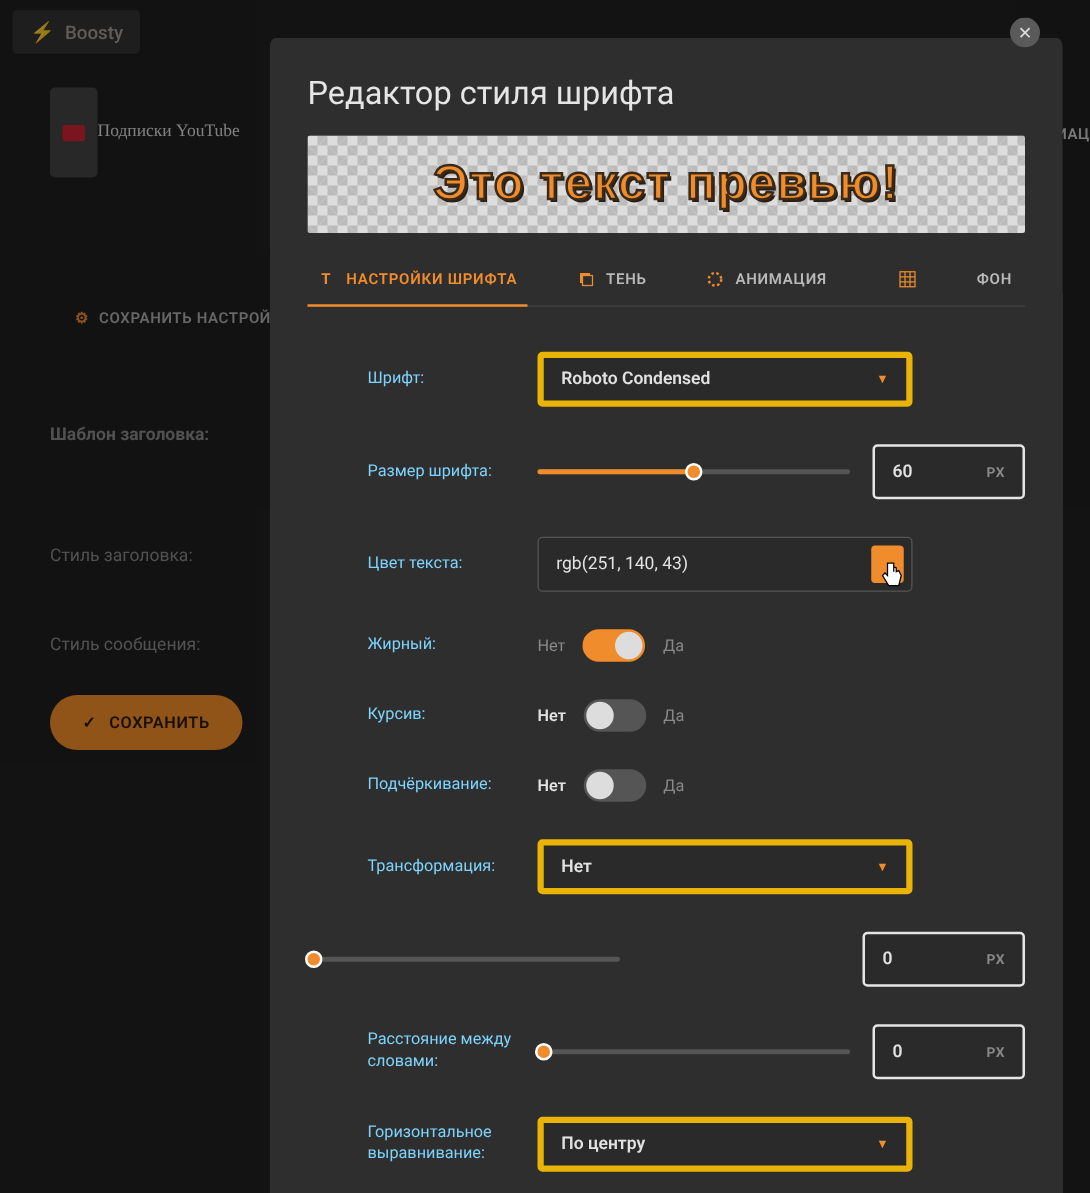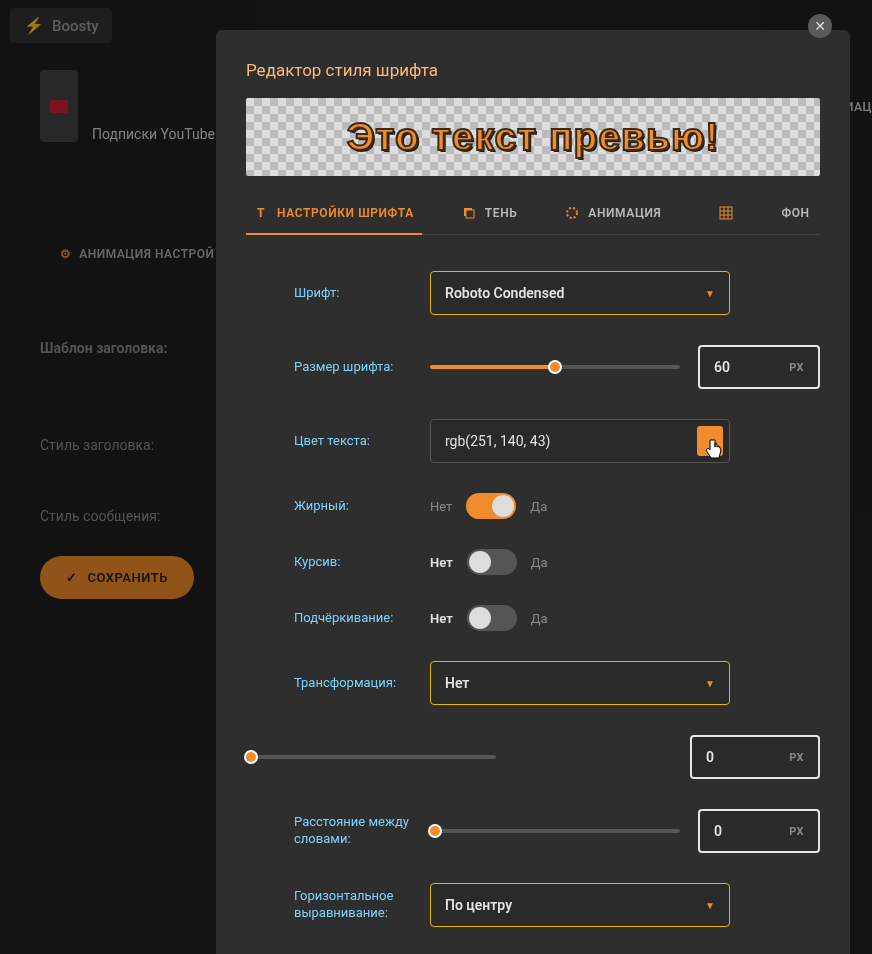--- a/index.html
+++ b/index.html
@@ -17,21 +17,21 @@
   padding: 8px 14px; display: flex; align-items: center; gap: 8px;
   color: #a09a94; font-size: 15px; font-weight: 500;
 }
 .bg-brand .bolt { color: #f15a24; font-size: 16px; }
 .bg-truncated-right {
   position: absolute; top: 100px; right: 0;
   color: #c8c8c8; font-size: 12px; font-weight: 600; letter-spacing: .5px;
 }
 .bg-card {
   position: absolute; top: 70px; left: 40px;
-  display: flex; align-items: flex-end; gap: 14px;
+  display: flex; align-items: center;  font-family: Liberation Serif, serif;
 }
 .bg-card .thumb {
   width: 38px; height: 72px; background: #444; border-radius: 4px;
   display: flex; align-items: center; justify-content: center;
 }
 .bg-card .thumb .yt { width: 18px; height: 13px; background: #c23; border-radius: 2px; }
 .bg-card .title { color: #d8d8d8; font-size: 14px; }
 .bg-tab {
   position: absolute; top: 247px; left: 60px;
   color: #aaa; font-size: 12px; font-weight: 600; letter-spacing: .5px;
@@ -74,21 +74,21 @@
 }
 .close-btn {
   position: absolute; top: 14px; right: 40px;
   width: 24px; height: 24px; border-radius: 50%;
   background: #5a5a5a; color: #ddd;
   display: flex; align-items: center; justify-content: center;
   font-size: 14px; cursor: pointer; z-index: 50;
 }
 .modal-title {
   padding: 30px 30px 18px 30px;
-  color: #fdba74; font-size: 17px; font-weight: 400;
+  color: #e5e5e5; font-size: 26px; font-weight: 400;
 }
 .preview {
   margin: 0 30px;
   height: 78px;
   background-color: #ddd;
   background-image:
     linear-gradient(45deg, #bbb 25%, transparent 25%),
     linear-gradient(-45deg, #bbb 25%, transparent 25%),
     linear-gradient(45deg, transparent 75%, #bbb 75%),
     linear-gradient(-45deg, transparent 75%, #bbb 75%);
@@ -130,21 +130,21 @@
 }
 .row {
   display: flex; align-items: center; gap: 18px;
 }
 .row .label {
   width: 118px; flex-shrink: 0;
   color: #7dd3fc; font-size: 13px; line-height: 1.3; margin-left: 48px;
 }
 .select {
   width: 300px; height: 44px;
-  background: #2a2a2a; border: 1px solid #eab308; border-radius: 4px;
+  background: #2a2a2a; border: 5px solid #eab308; border-radius: 4px;
   display: flex; align-items: center; justify-content: space-between;
   padding: 0 14px; color: #e2e2e2; font-size: 14px; font-weight: 600;
   cursor: pointer;
 }
 .select .caret { color: #f08c2b; font-size: 10px; }
 .slider-wrap { flex: 1; display: flex; align-items: center; }
 .slider {
   width: 250px; height: 4px; background: #555; border-radius: 2px;
   position: relative;
 }
@@ -202,21 +202,21 @@
 </div>
 <div class="bg-card">
   <div class="thumb">
       <div class="yt"></div>
     </div>
   <div class="title">Подписки YouTube</div>
 </div>
 <div class="bg-truncated-right">ВАРИАЦ</div>
 <div class="bg-tab">
   <span class="gear">⚙</span>
-  <span>АНИМАЦИЯ НАСТРОЙ</span>
+  <span>СОХРАНИТЬ НАСТРОЙ</span>
 </div>
 <div class="bg-tab-right">СТ</div>
 <div class="bg-label l1">Шаблон заголовка:</div>
 <div class="bg-label l2">Стиль заголовка:</div>
 <div class="bg-label l3">Стиль сообщения:</div>
 <div class="bg-save">
   <span class="chk">✓</span>
   <span>СОХРАНИТЬ</span>
 </div>
 

